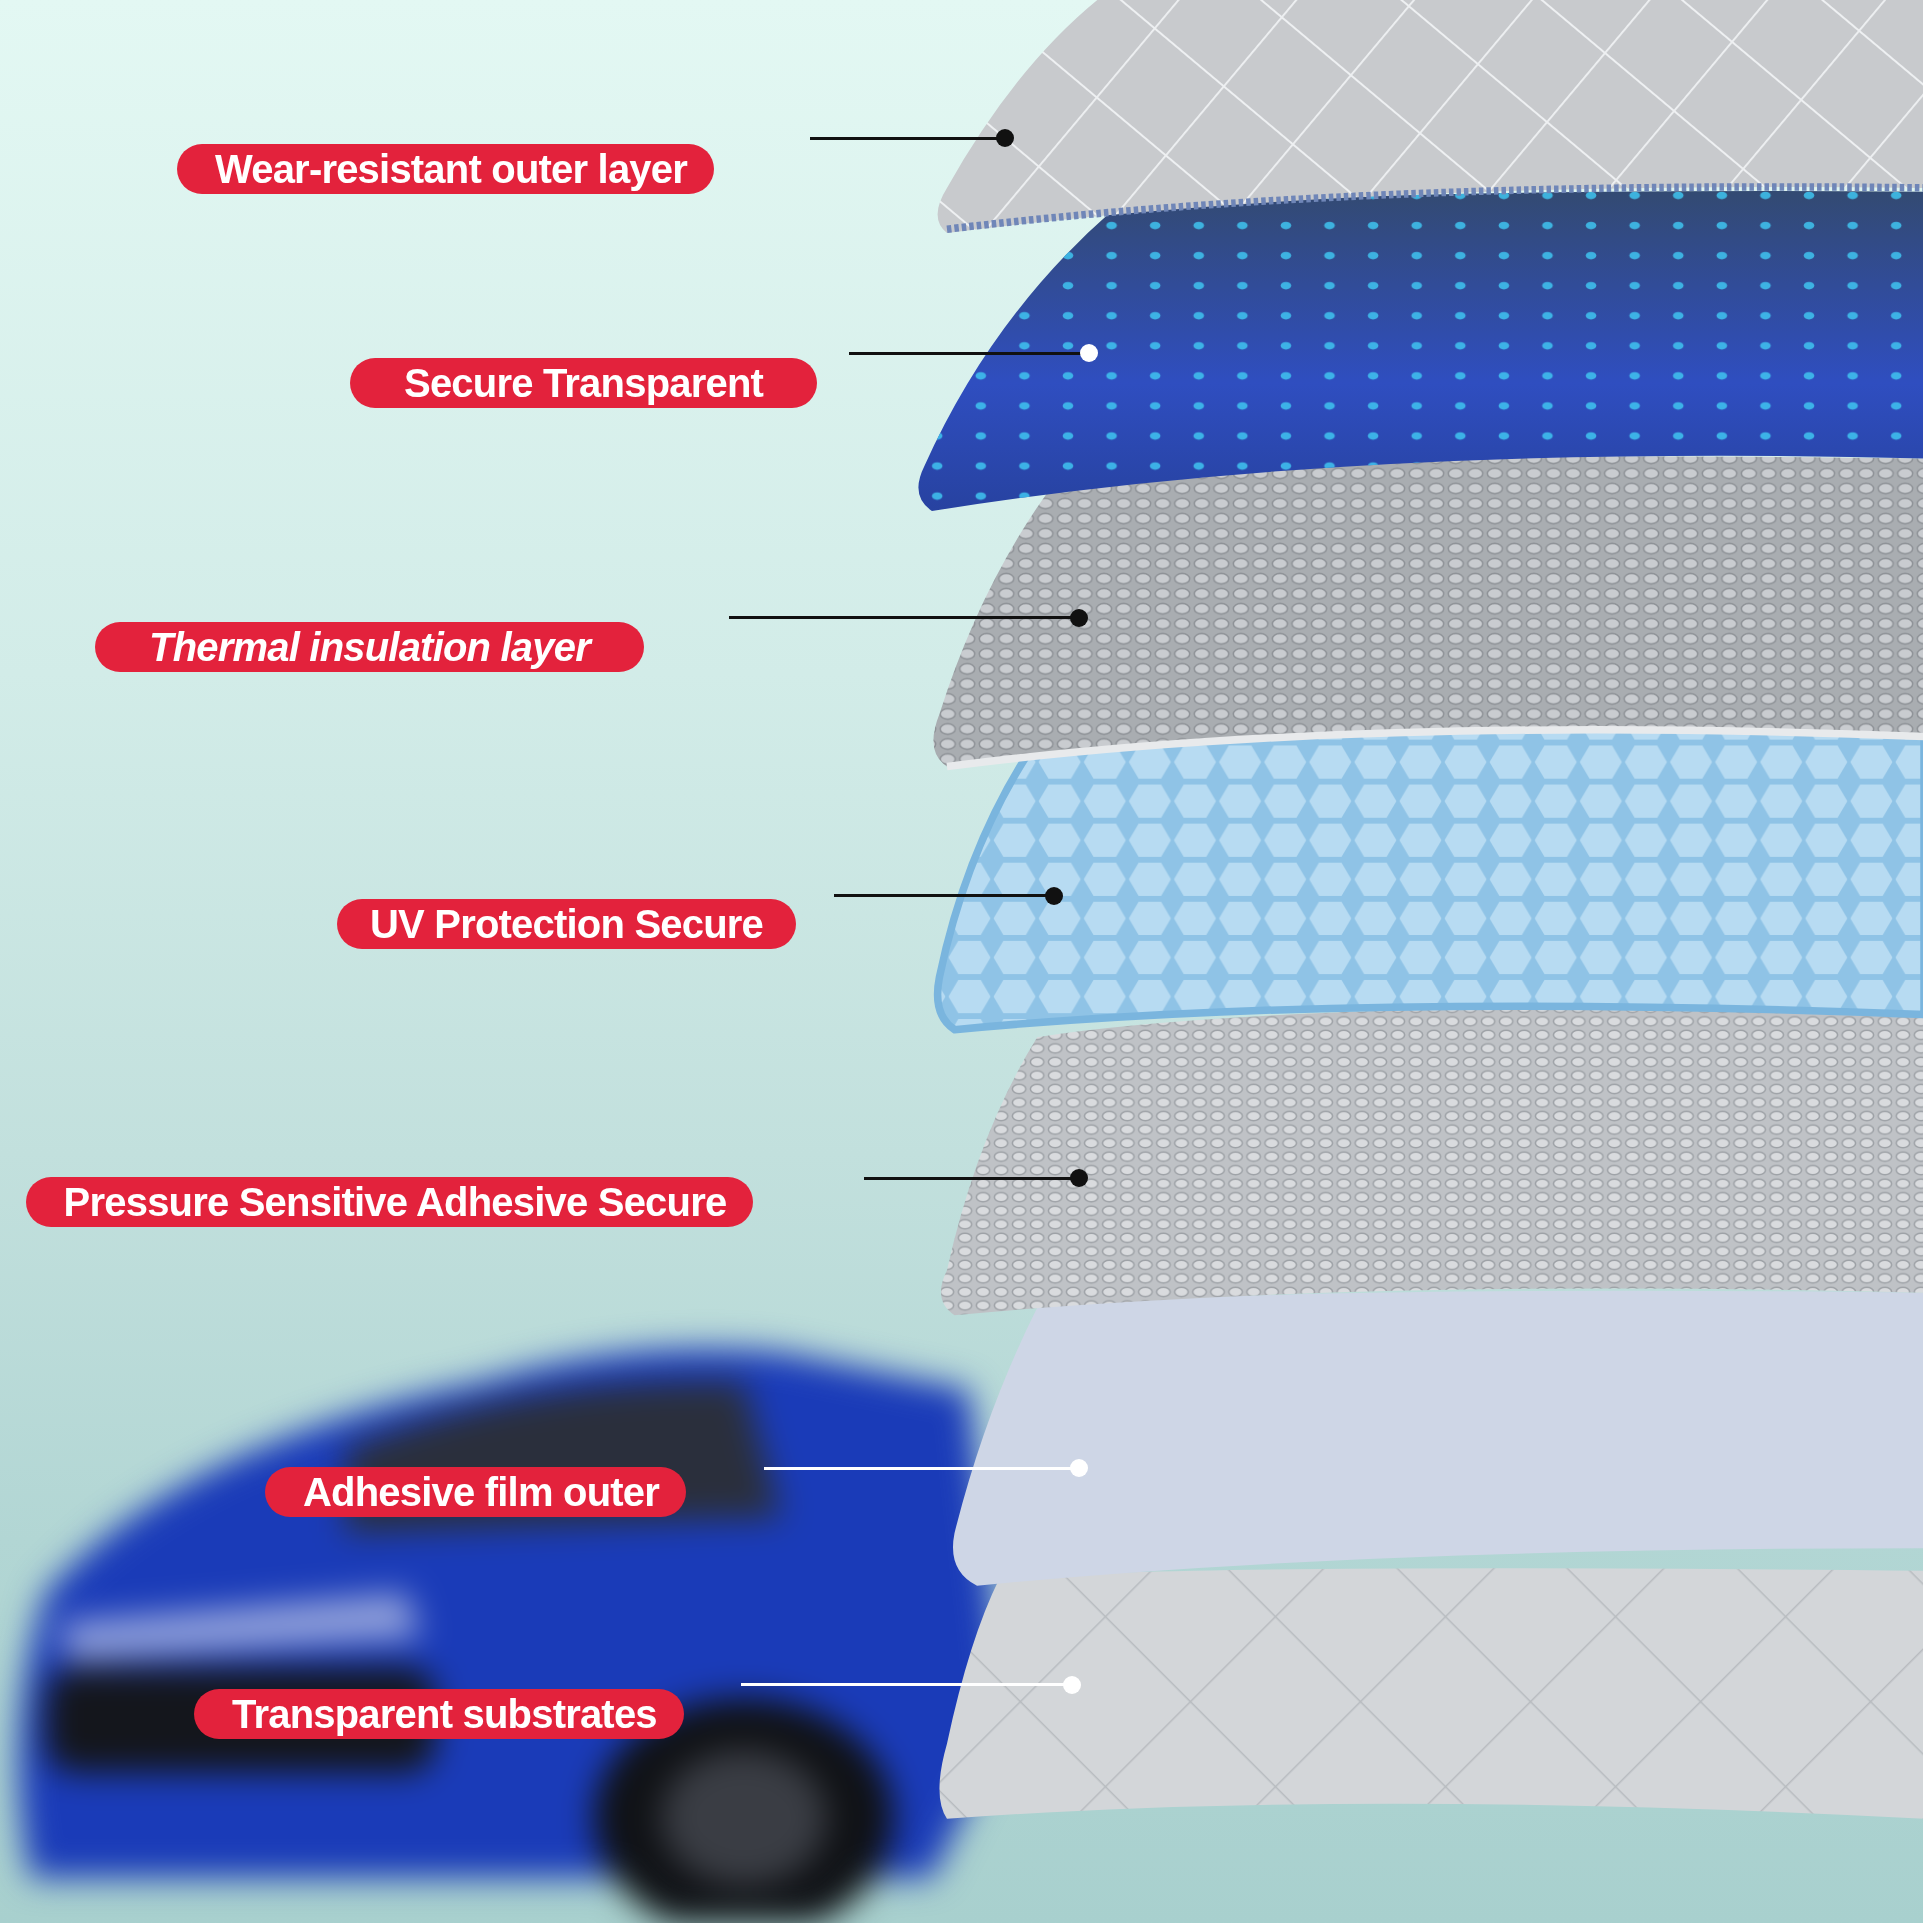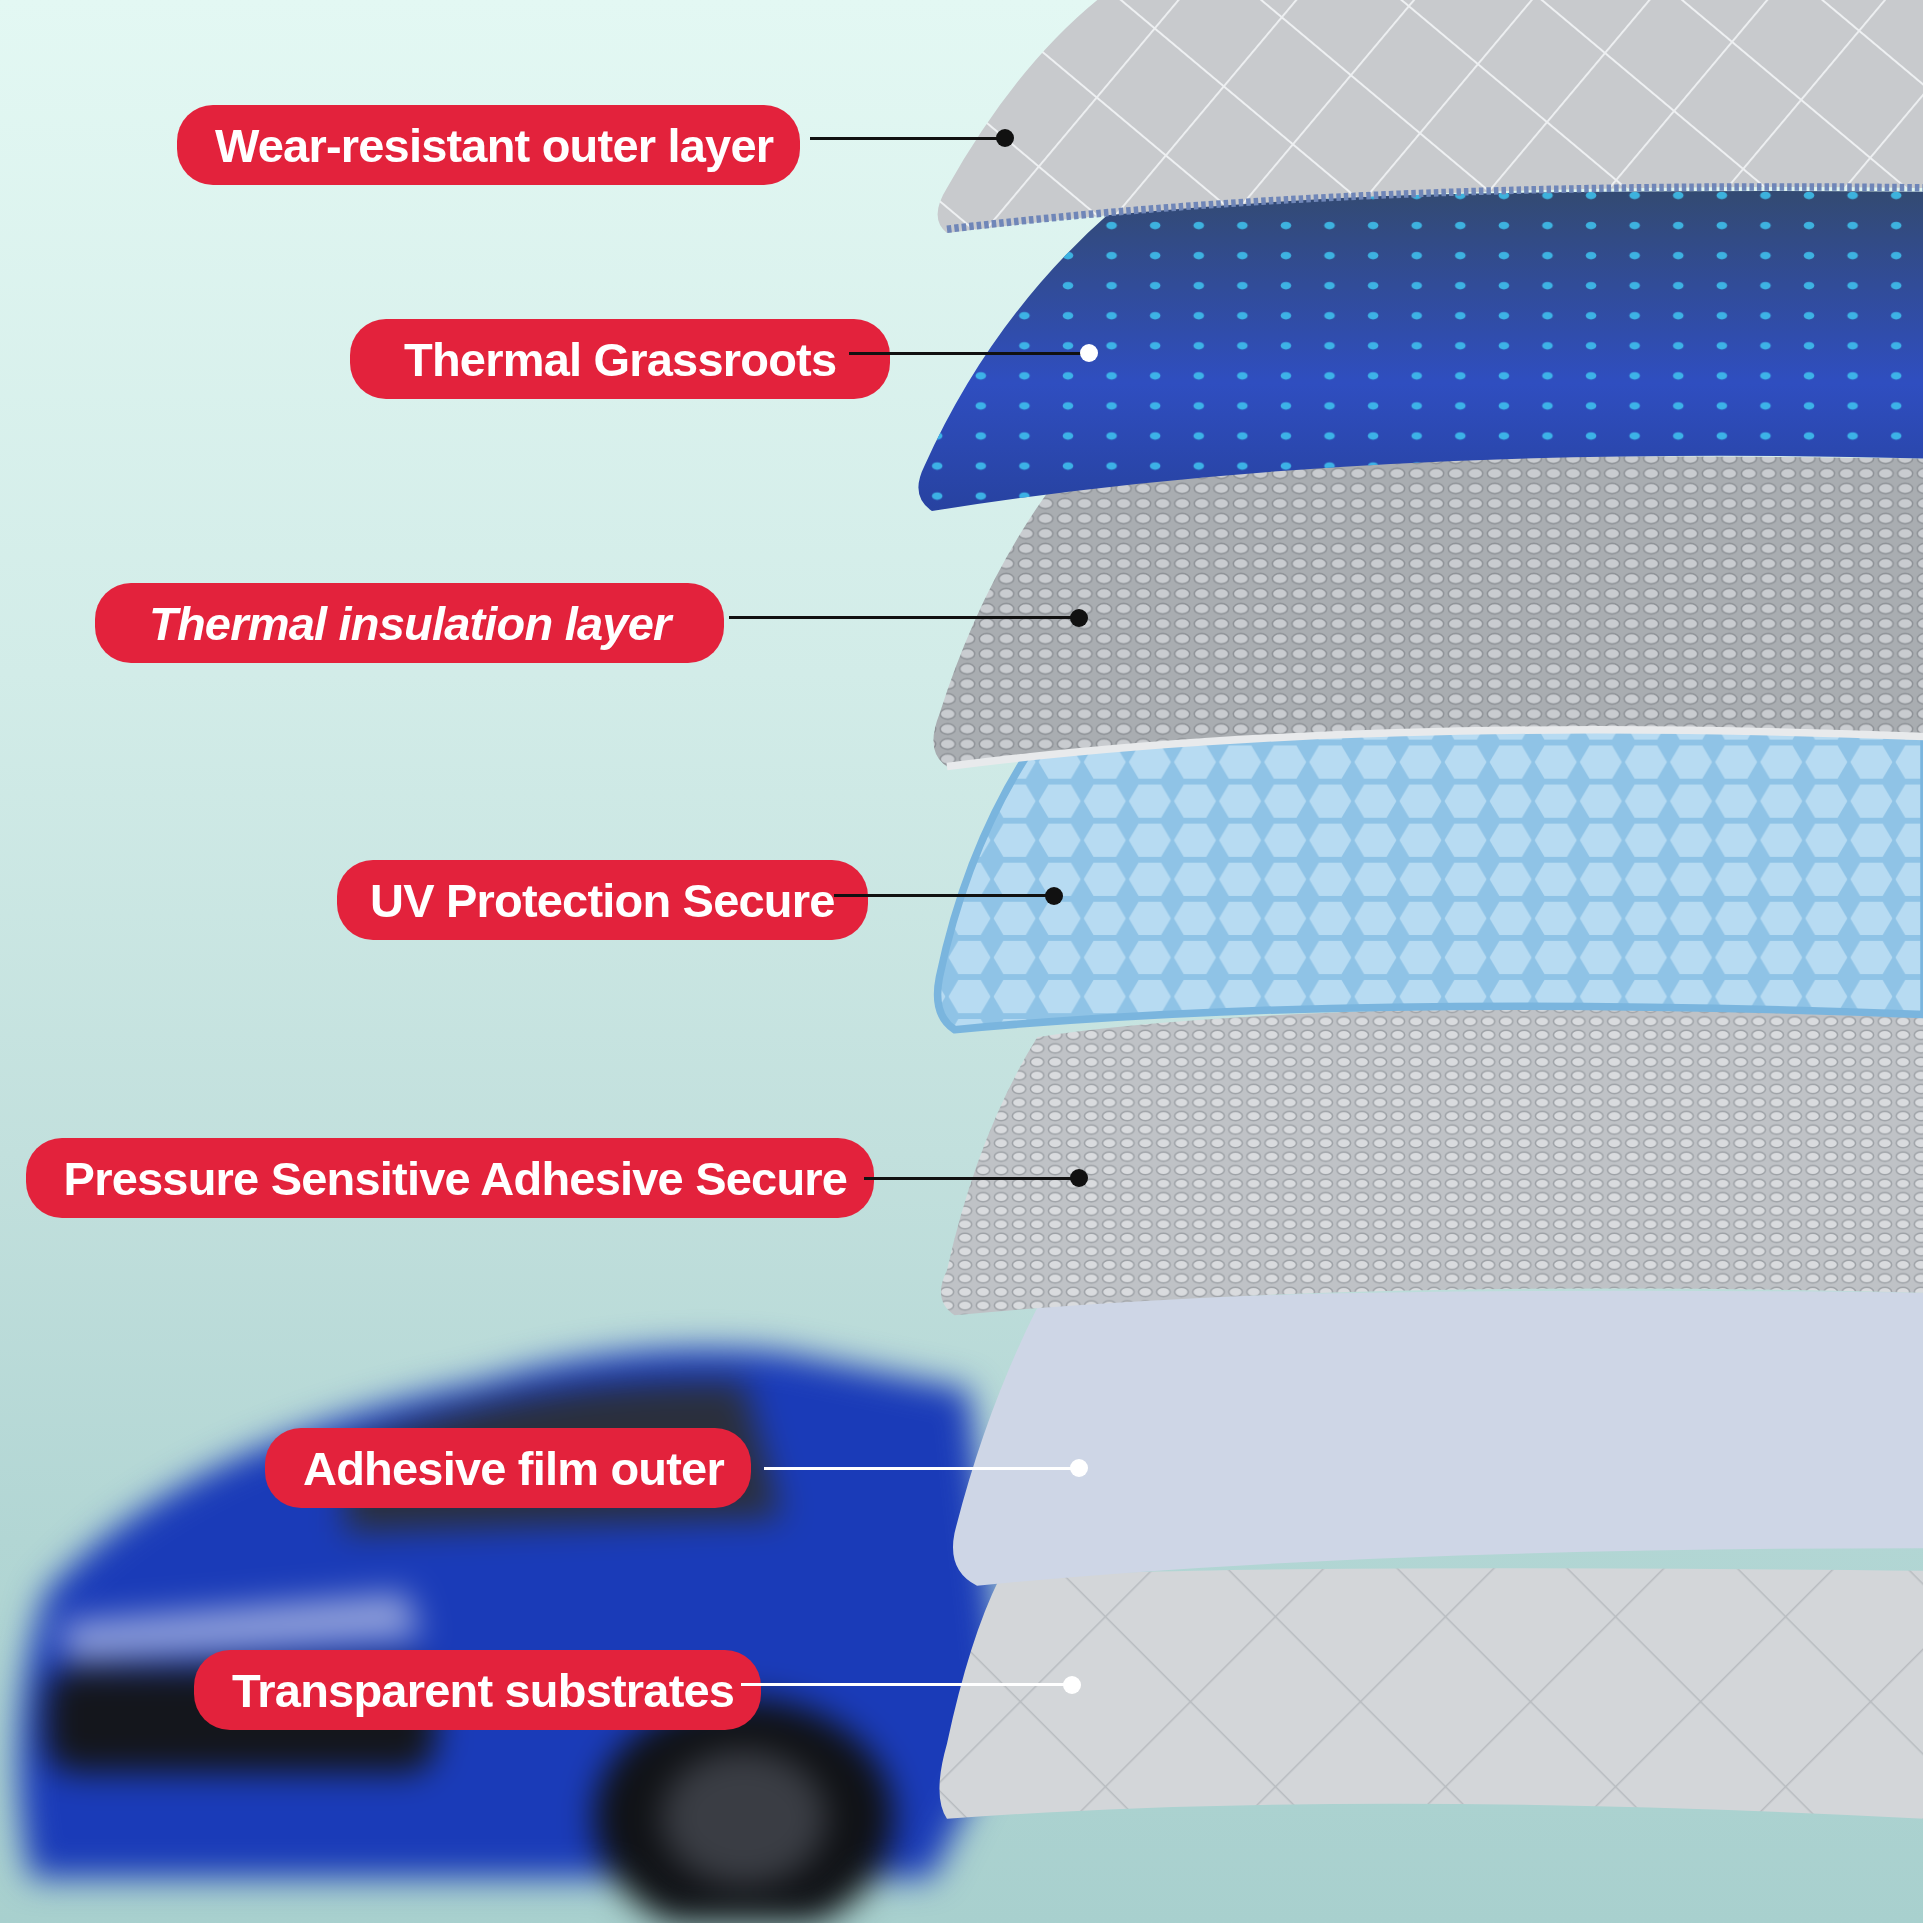--- a/index.html
+++ b/index.html
@@ -3,23 +3,23 @@
 <meta charset="utf-8">
 <style>
   html,body{margin:0;padding:0;}
   body{width:1924px;height:1924px;overflow:hidden;position:relative;
        font-family:"Liberation Sans","DejaVu Sans",sans-serif;}
   .bg{position:absolute;inset:0;
       background:linear-gradient(180deg,#e3f8f3 0%,#d2ece8 35%,#c2e0dd 60%,#b2d6d4 80%,#a8d0ce 100%);}
   .car{position:absolute;left:-45px;top:1202px;width:1127px;height:721px;filter:blur(16.5px);}
   .layers{position:absolute;left:0;top:0;width:1924px;height:1924px;}
   .callout{position:absolute;display:flex;align-items:center;}
-  .pill{background:#e3223c;color:#fff;border-radius:36px;height:80px;display:flex;align-items:center;
-        padding:0 27px 0 38px;font-size:47px;font-weight:bold;letter-spacing:-0.8px;white-space:nowrap;
-        font-family:"Liberation Sans",sans-serif;}
+  .pill{background:#e3223c;color:#fff;border-radius:36px;height:50px;display:flex;align-items:center;
+        padding:0 27px 0 38px;font-size:40px;font-weight:bold;letter-spacing:-0.8px;white-space:nowrap;
+        font-family:"Liberation Sans",sans-serif;margin-top:39px;}
   .leader{position:absolute;height:3px;}
   .dot{position:absolute;width:18px;height:18px;border-radius:50%;}
 </style>
 </head>
 <body>
 
 <div class="bg"></div>
 
 <svg class="car" viewBox="0 0 1500 960">
   <path d="M120 520 Q300 320 700 240 Q900 180 1100 200 L1350 250 L1400 700 L1300 900 L100 900 Q60 700 120 520Z" fill="#1a3bb8"></path>
@@ -80,21 +80,21 @@
   <path d="M1260 305 Q1800 240 2560 250" stroke="#6f86b8" stroke-width="10" fill="none" stroke-dasharray="6 4"></path>
 </svg>
 
 <div class="callout" style="left:177px;top:105px;">
   <div class="pill">Wear-resistant outer layer</div>
 </div>
 <div class="leader" style="left:810px;top:137px;width:195px;background:#111;"></div>
 <div class="dot" style="left:996px;top:129px;background:#111;"></div>
 
 <div class="callout" style="left:350px;top:319px;">
-  <div class="pill" style="padding-left:54px;padding-right:54px;">Thermal Grassroots</div>
+  <div class="pill" style="padding-left:54px;padding-right:54px;">Secure Transparent</div>
 </div>
 <div class="leader" style="left:849px;top:352px;width:240px;background:#111;"></div>
 <div class="dot" style="left:1080px;top:344px;background:#fff;"></div>
 
 <div class="callout" style="left:95px;top:583px;font-style:italic;">
   <div class="pill" style="padding-left:54px;padding-right:54px;">Thermal insulation layer</div>
 </div>
 <div class="leader" style="left:729px;top:616px;width:353px;background:#111;"></div>
 <div class="dot" style="left:1070px;top:609px;background:#111;"></div>
 

